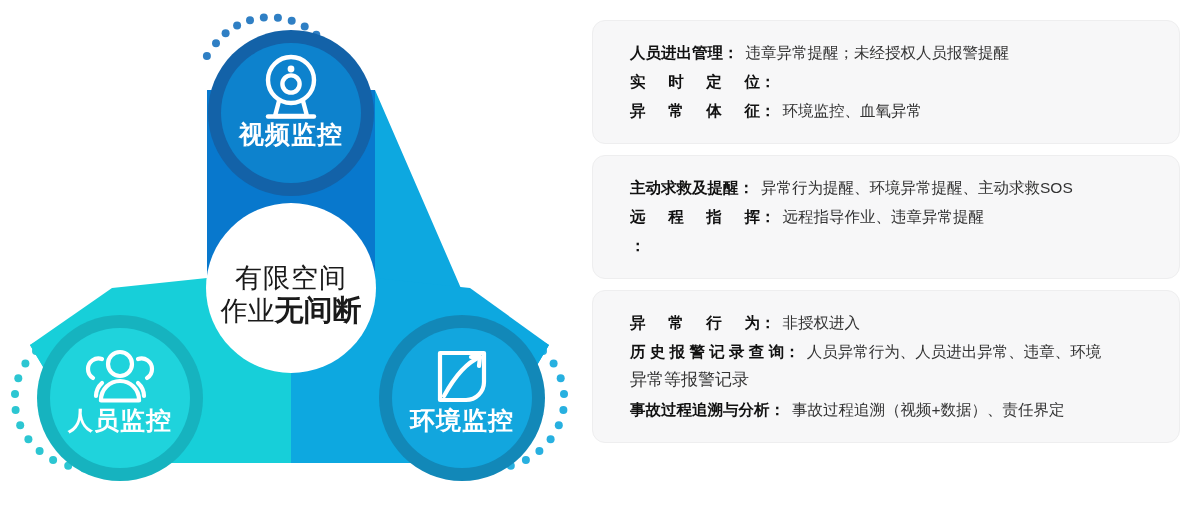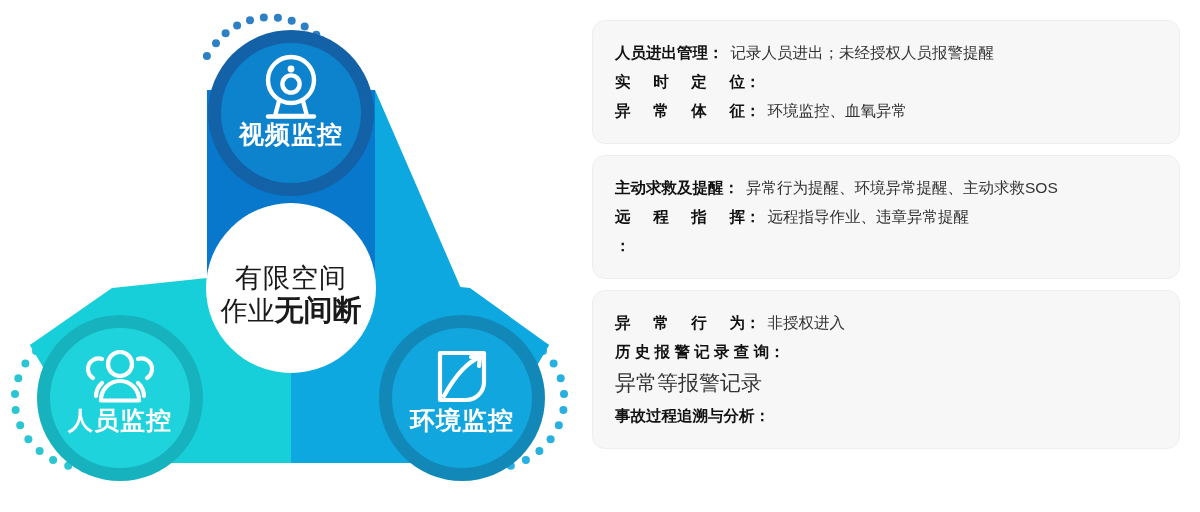--- a/index.html
+++ b/index.html
@@ -36,21 +36,21 @@
     position:absolute; left:592px; top:0;
     width:588px; height:512px;
     padding-top:20px;
     display:flex; flex-direction:column;
     gap:11px;
   }
   .card {
     background:#f7f7f8;
     border:1px solid #eeeeef;
     border-radius:13px;
-    padding:14px 22px 14px 22px;
+    padding:14px 22px 14px 37px;
   }
   .card-row {
     display:flex;
     align-items:baseline;
     margin:7px 0 7px 0;
     line-height:1.42;
   }
   .row-label {
     font-weight:bold;
     font-size:15.5px;
@@ -69,21 +69,21 @@
   .row-value {
     font-size:15.5px;
     color:#333333;
     margin-left:7px;
     flex:1 1 auto;
   }
   .card-row.cont {
     margin-top:-2px;
   }
   .row-cont-text {
-    font-size:21px; color:#333333;
+    font-size:17px; color:#333333;
   }
 </style>
 </head>
 <body>
 
 <div id="diagram">
 <svg width="580" height="512" viewBox="0 0 580 512" xmlns="http://www.w3.org/2000/svg">
 
   <defs>
 
@@ -212,21 +212,21 @@
 </div>
 
 <div id="cards">
 
   <div class="card">
     <div class="card-row">
       <span class="row-label">
           <span class="lbl-txt">人员进出管理</span>
         </span>
         <span class="row-colon">：</span>
-      <span class="row-value">记录人员进出；未经授权人员报警提醒</span>
+      <span class="row-value">违章异常提醒；未经授权人员报警提醒</span>
     </div>
     <div class="card-row">
       <span class="row-label spread">
           <span class="lbl-txt">
             <span>实</span>
             <span>时</span>
             <span>定</span>
             <span>位</span>
           </span>
         </span>
@@ -282,25 +282,27 @@
           </span>
         </span>
         <span class="row-colon">：</span>
       <span class="row-value">非授权进入</span>
     </div>
     <div class="card-row">
       <span class="row-label">
           <span class="lbl-txt">历 史 报 警 记 录 查 询</span>
         </span>
         <span class="row-colon">：</span>
+      <span class="row-value">人员异常行为、人员进出异常、违章、环境</span>
     </div>
     <div class="card-row cont">
       <span class="row-cont-text">异常等报警记录</span>
     </div>
     <div class="card-row">
       <span class="row-label">
           <span class="lbl-txt">事故过程追溯与分析</span>
         </span>
         <span class="row-colon">：</span>
+      <span class="row-value">事故过程追溯（视频+数据）、责任界定</span>
     </div>
   </div>
 
 </div>
 
 </body></html>

